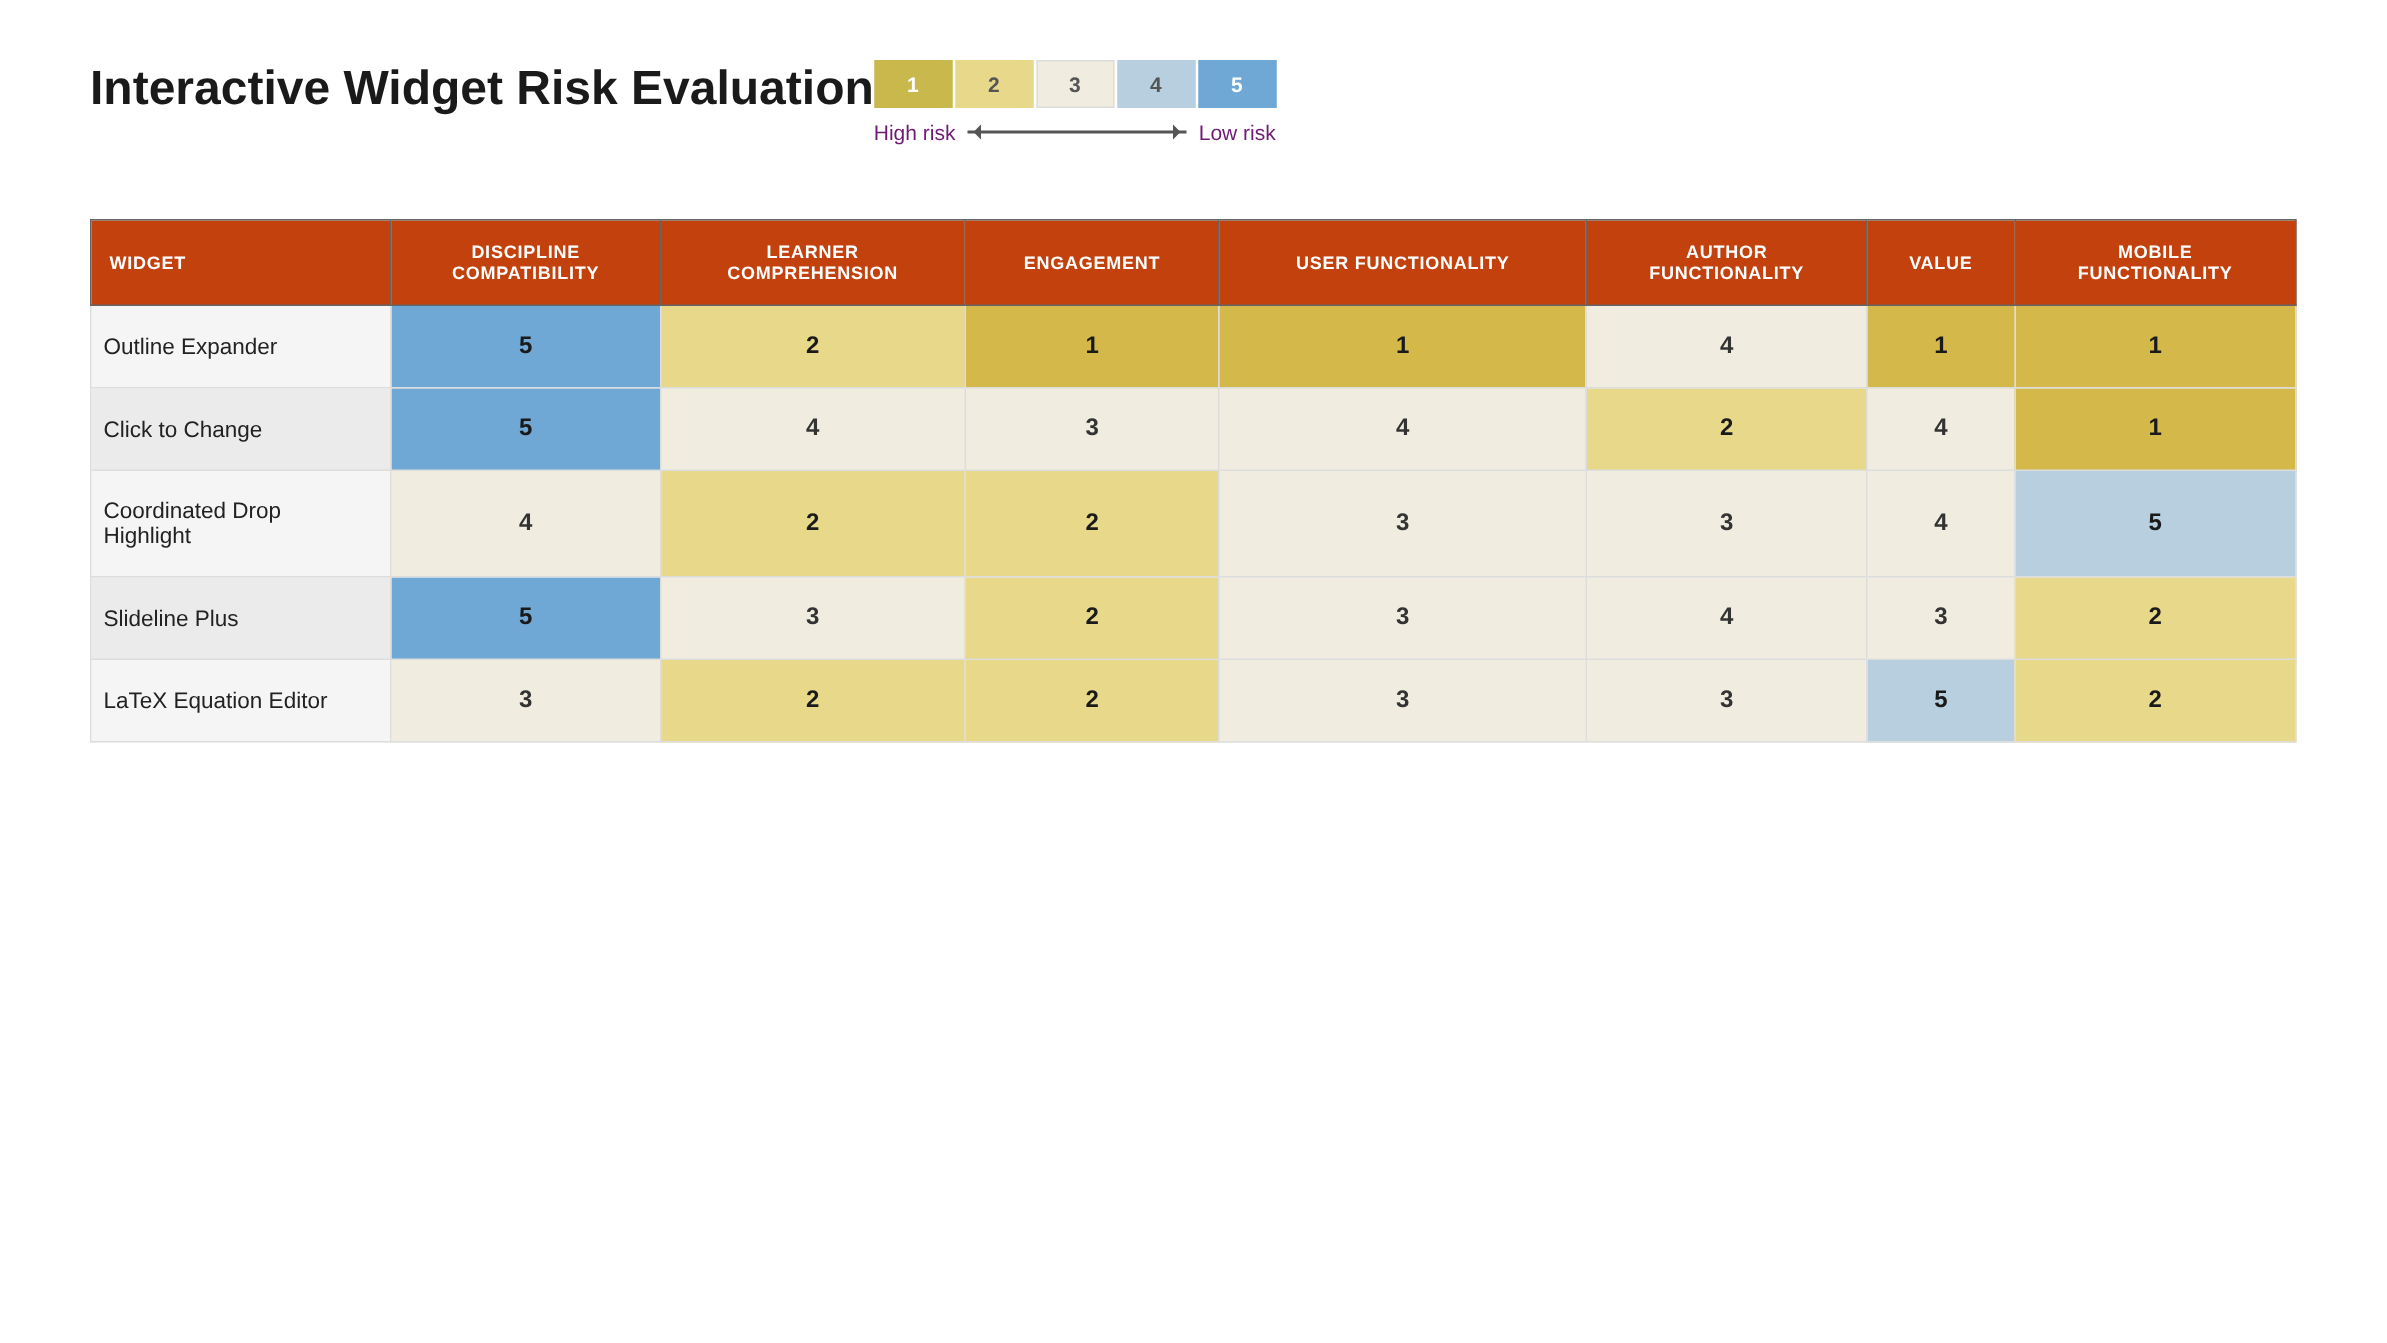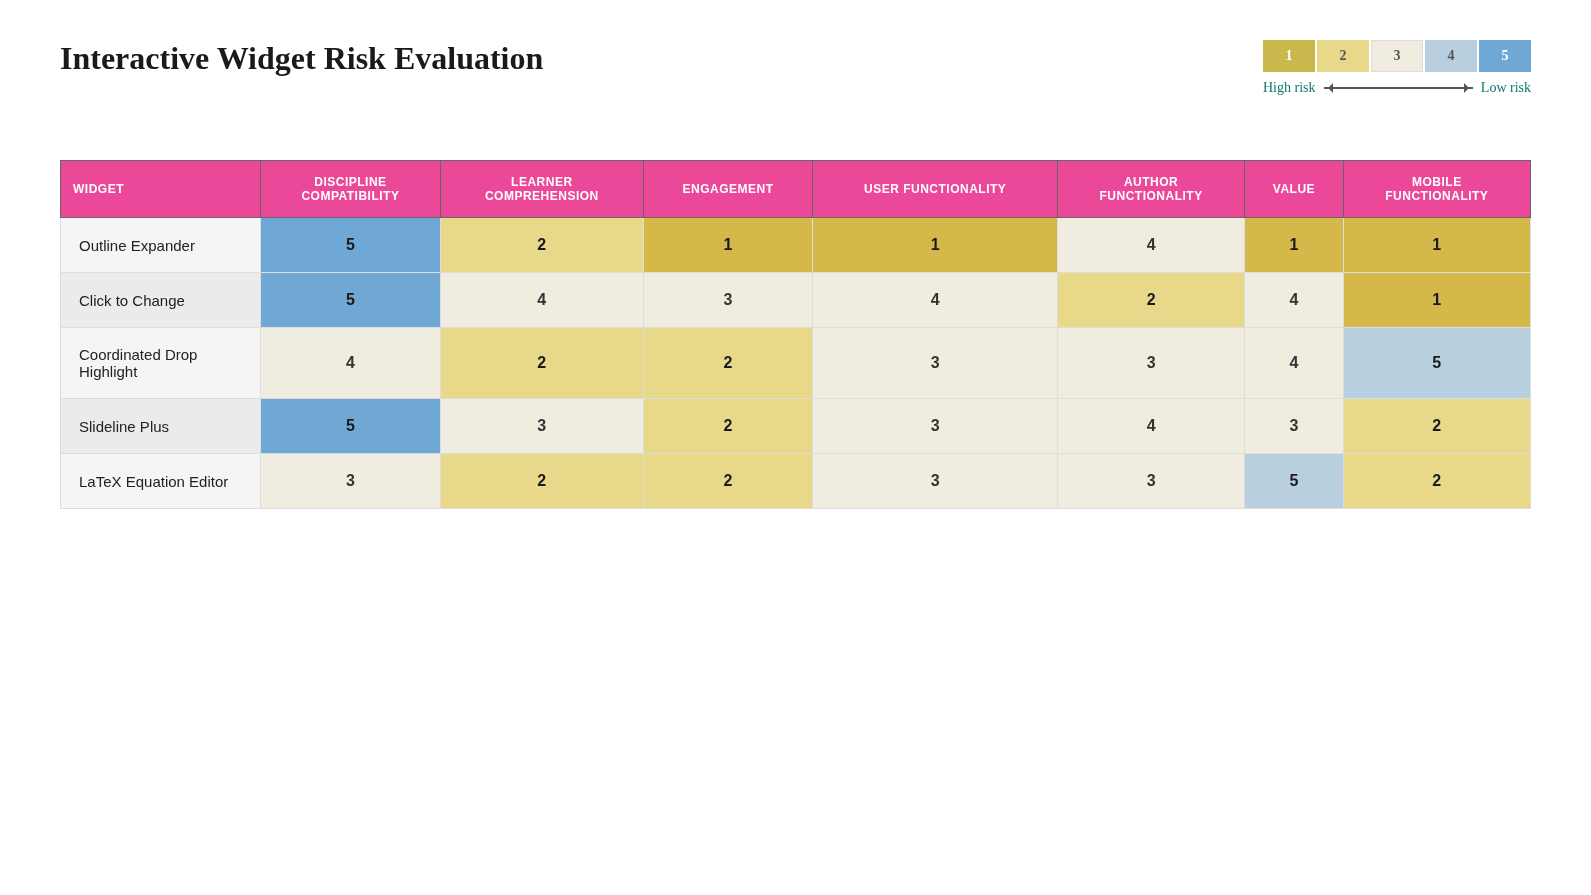--- a/index.html
+++ b/index.html
@@ -6,24 +6,23 @@
     body {
       font-family: 'Segoe UI', Arial, sans-serif;
       background: #fff;
       color: #222;
       width: 1591px;
       min-height: 895px;
       padding: 40px 60px;
     }
     .header-area {
       display: flex;
-      justify-content: space-between;
+      justify-content: flex-start;
       align-items: flex-start;
-      margin-bottom: 64px;
-      font-family: Liberation Serif, serif;
+      margin-bottom: 50px;
     }
     .page-title {
       font-size: 32px;
       font-weight: 700;
       color: #1a1a1a;
     }
     .legend {
       display: flex;
       flex-direction: column;
       align-items: center;
@@ -47,21 +46,21 @@
     .legend-box.l2 { background: #e8d98a; color: #555; border-color: #e8d98a; }
     .legend-box.l3 { background: #f0ede0; color: #555; border-color: #ddd; }
     .legend-box.l4 { background: #b8cfe0; color: #555; border-color: #b8cfe0; }
     .legend-box.l5 { background: #6fa8d4; color: #fff; border-color: #6fa8d4; }
     .legend-labels {
       display: flex;
       justify-content: space-between;
       width: 100%;
       align-items: center;
       font-size: 14px;
-      color: #0f766e;
+      color: #701a75;
       position: relative;
     }
     .legend-arrow {
       display: flex;
       align-items: center;
       justify-content: center;
       flex: 1;
       margin: 0 8px;
     }
     .arrow-line {
@@ -85,21 +84,21 @@
       top: -4px;
       border: 5px solid transparent;
       border-left-color: #555;
     }
 
     table {
       width: 100%;
       border-collapse: collapse;
     }
     thead tr {
-      background: #ec4899;
+      background: #c2410c;
       color: #fff;
     }
     thead th {
       padding: 14px 12px;
       font-size: 12px;
       font-weight: 700;
       text-transform: uppercase;
       letter-spacing: 0.5px;
       border: 1px solid #666;
     }
@@ -118,21 +117,21 @@
     }
     tbody td {
       padding: 18px 12px;
       font-size: 16px;
       text-align: center;
       border: 1px solid #ddd;
     }
     tbody td:first-child {
       text-align: left;
       font-size: 15px;
-      padding-left: 18px;
+      padding-left: 8px;
     }
 
     
     .c-blue-dark  { background: #6fa8d4 !important; color: #1a1a1a; font-weight: 600; }
     .c-blue-light { background: #b8cfe0 !important; color: #1a1a1a; font-weight: 600; }
     .c-yellow-dark { background: #d4b84a !important; color: #1a1a1a; font-weight: 600; }
     .c-yellow-light { background: #e8d98a !important; color: #1a1a1a; font-weight: 600; }
     .c-neutral { background: #f0ede0 !important; color: #333; font-weight: 600; }
   </style>
 </head>

